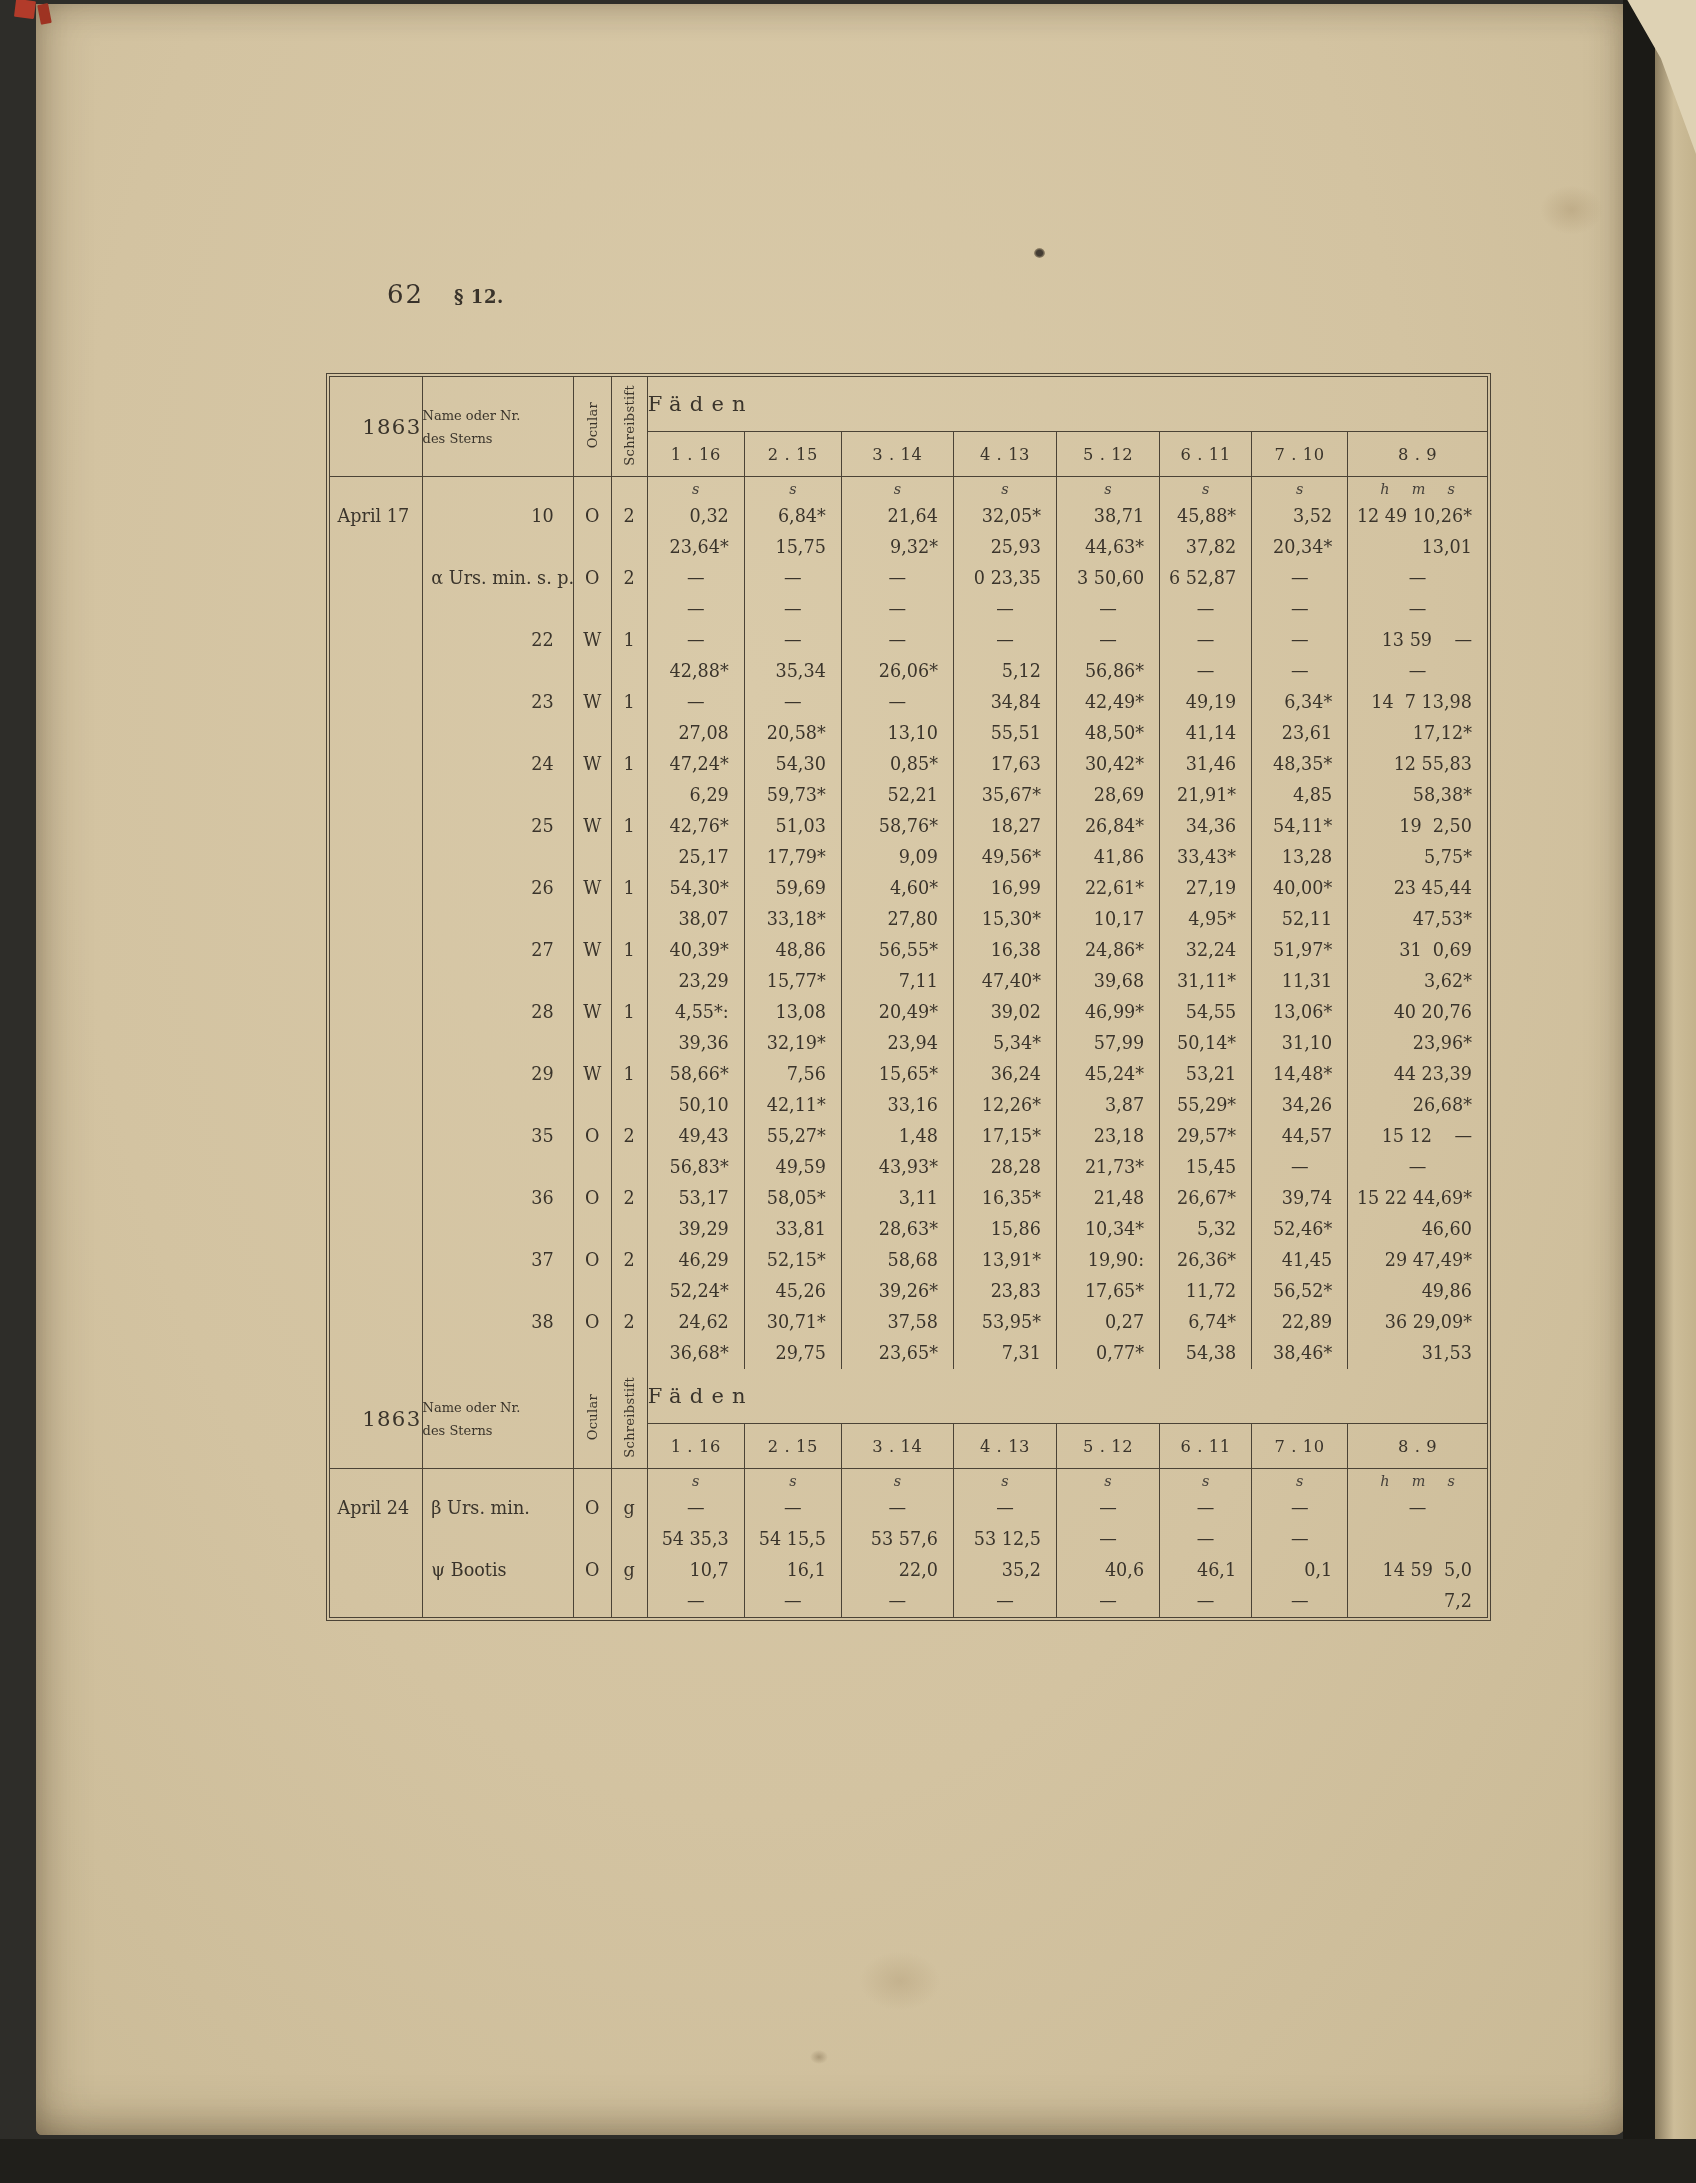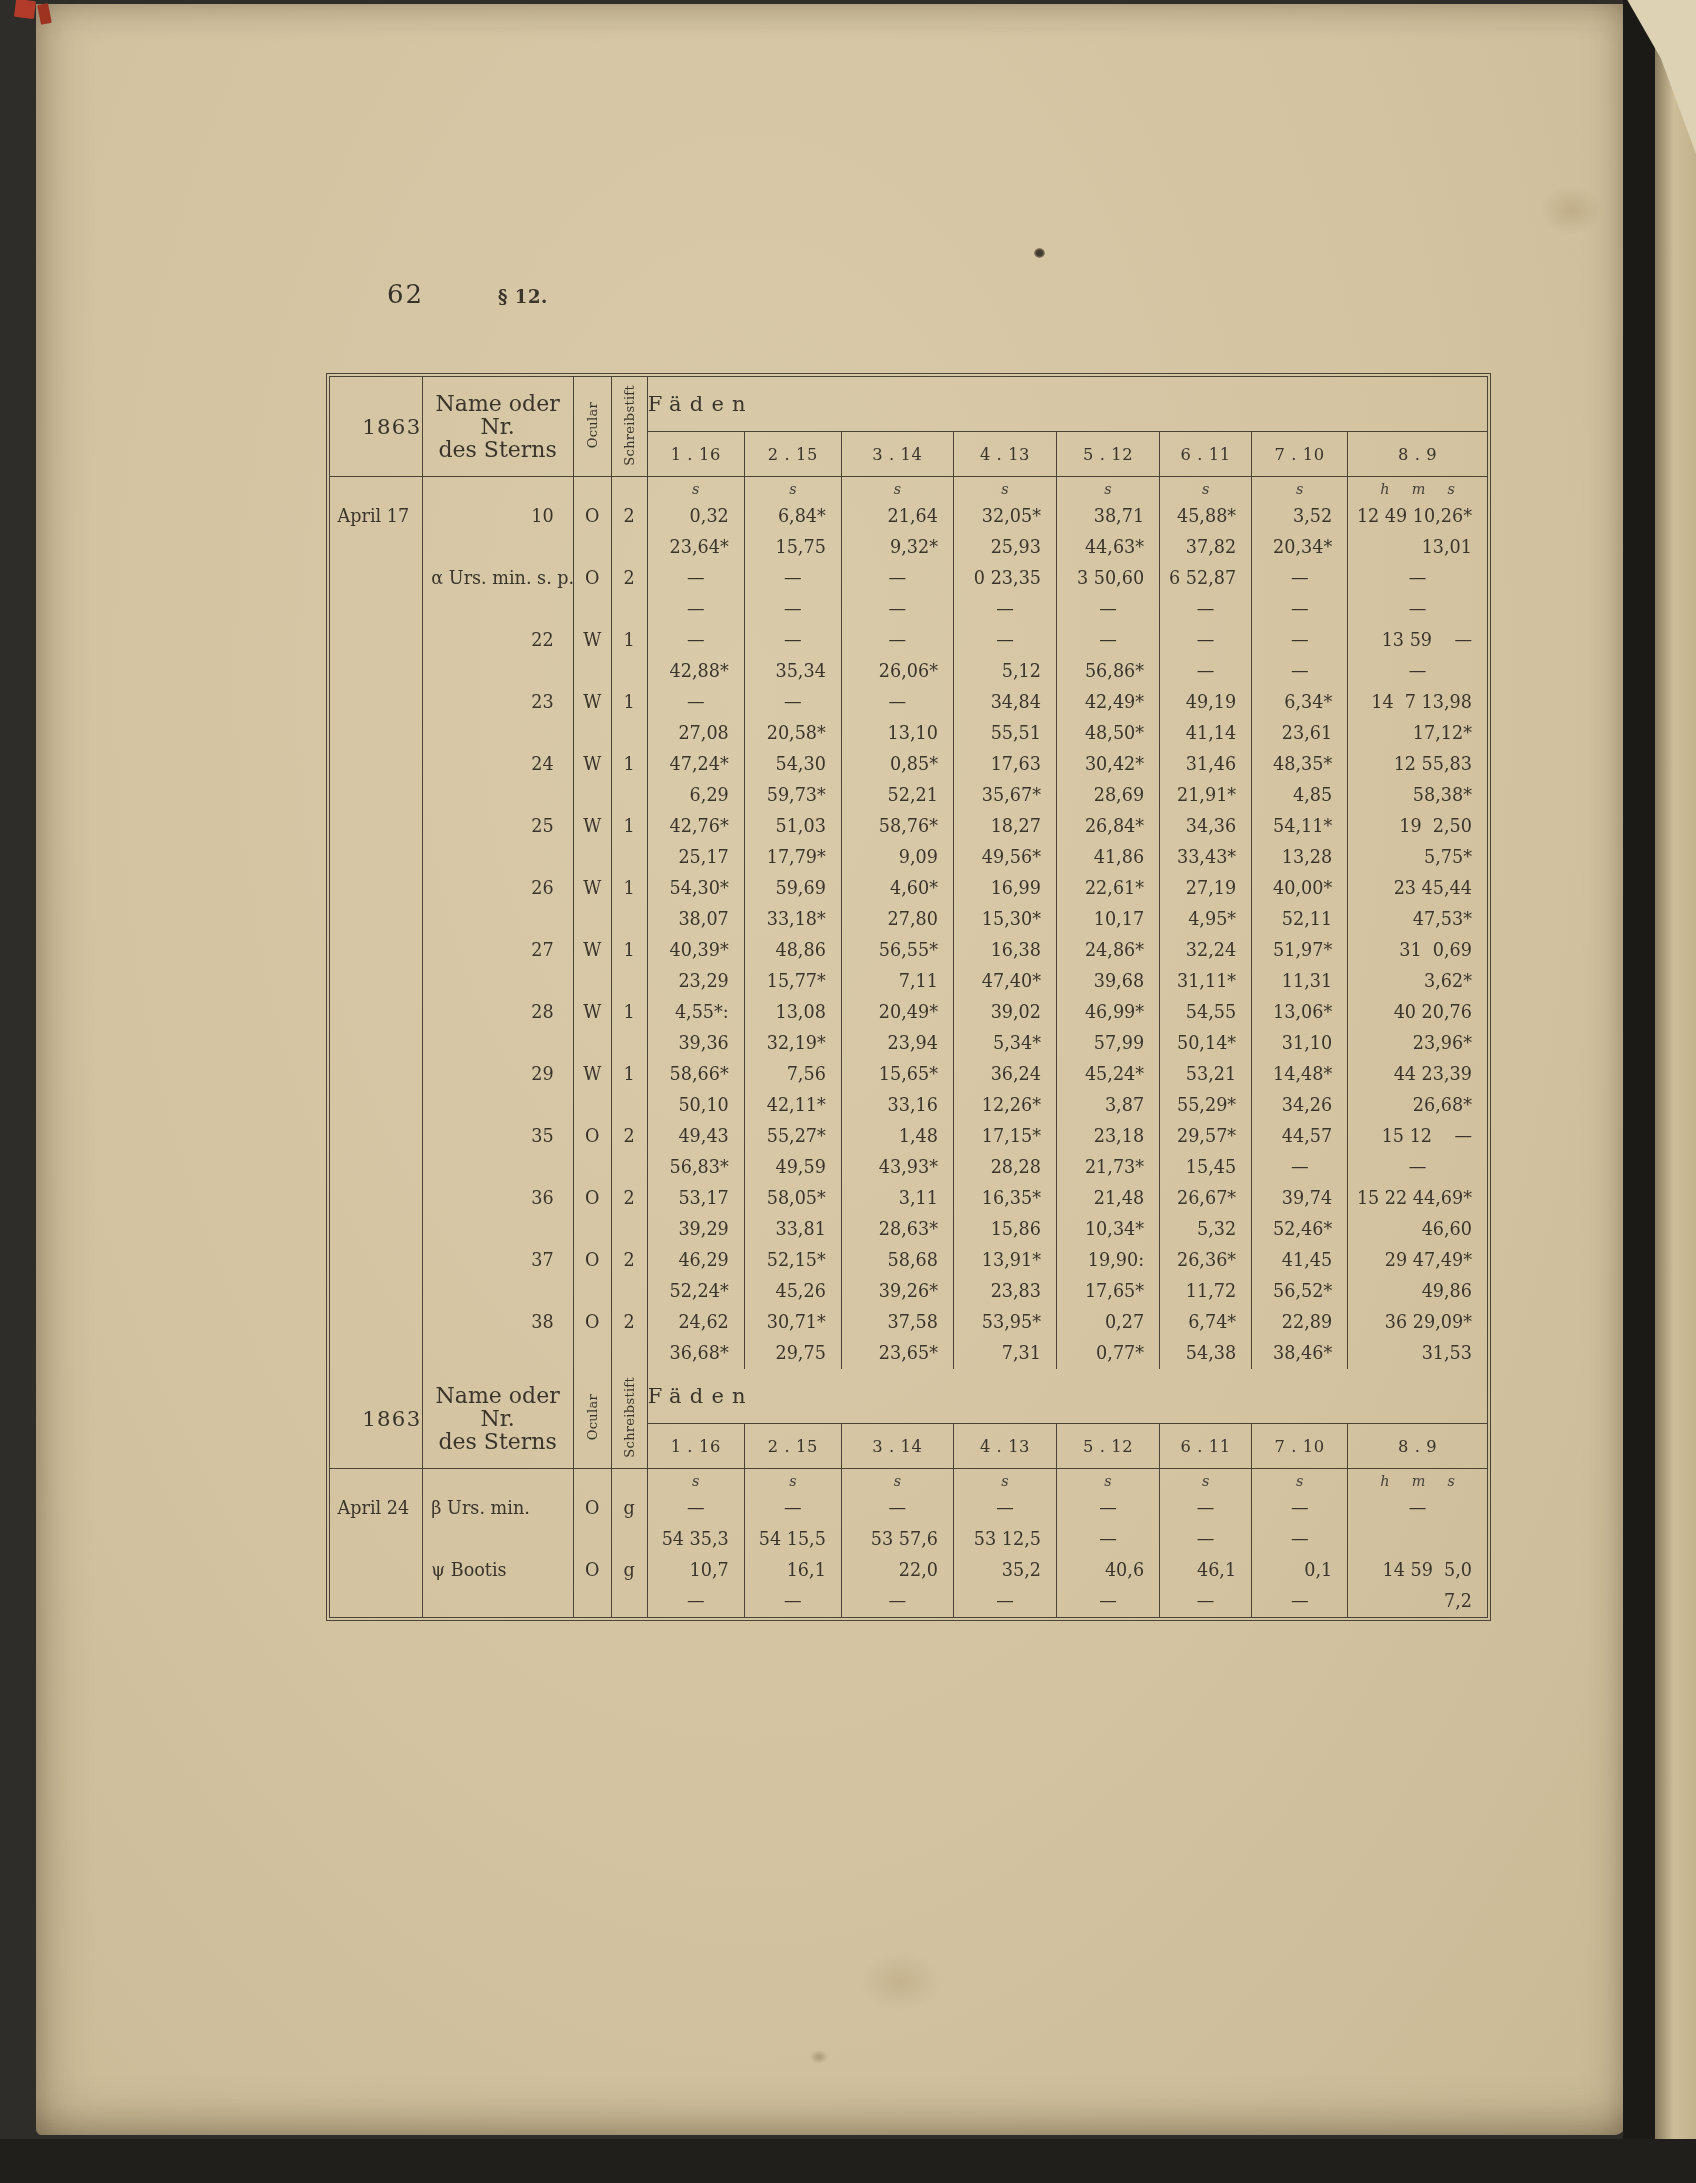--- a/index.html
+++ b/index.html
@@ -41,36 +41,36 @@
   .red-a{left:15px;top:0;width:20px;height:17.6px;background:#b23b2a;transform:rotate(7deg);}
   .red-b{left:39px;top:3.8px;width:10.7px;height:20px;background:#9e3322;transform:rotate(-11deg);}
   .ink-dot{position:absolute;left:1034px;top:248px;width:11.3px;height:10px;border-radius:50%;
     background:radial-gradient(#433c33 40%,rgba(110,95,70,.5) 70%,transparent 75%);}
   .stain{position:absolute;border-radius:50%;pointer-events:none;}
   .stain1{left:1540px;top:185px;width:63px;height:50px;background:radial-gradient(rgba(150,125,85,.28),transparent 70%);}
   .stain2{left:859px;top:1951px;width:82px;height:60px;background:radial-gradient(rgba(150,125,85,.22),transparent 70%);}
   .stain3{left:810px;top:2050px;width:17.6px;height:14px;background:radial-gradient(rgba(115,95,65,.4),transparent 72%);}
 
   .page-header{
-    position:absolute;left:351px;top:275px;display:flex;align-items:baseline;white-space:nowrap;gap:44px;
+    position:absolute;left:351px;top:275px;display:flex;align-items:baseline;white-space:nowrap;
   }
   .pageno{font-size:26px;letter-spacing:1.9px;color:#37312a;}
   .section{font-size:18px;font-weight:bold;margin-left:30px;letter-spacing:0.6px;}
   .title{font-size:19px;font-style:italic;margin-left:16.3px;letter-spacing:0.4px;color:#3c362d;}
 
   .block{
     position:absolute;left:290px;top:369px;width:1165px;
     border:4.4px double var(--line);
   }
   table{border-collapse:collapse;table-layout:fixed;width:100%;}
   th,td{padding:0;font-weight:normal;border-left:1.3px solid var(--line);overflow:hidden;}
   th.noleft,td.noleft{border-left:none;text-align:right;}
   thead th{border-bottom:1.3px solid var(--line);vertical-align:middle;}
   .year{font-size:21.3px;text-align:center;letter-spacing:1.3px;}
-  .namehead{font-size:22px;text-align:center;line-height:23px;}
+  .namehead{font-size:13px;text-align:left;line-height:23px;}
   .verthead{text-align:center;}
   .rot{
     display:inline-block;writing-mode:vertical-rl;transform:rotate(180deg);
     font-size:13px;letter-spacing:0.3px;line-height:1;
   }
   .faden{font-size:21px;text-align:left;letter-spacing:8.2px;height:55px;}
   .sub{font-size:16.3px;text-align:center;height:45px;letter-spacing:0.6px;}
   tr.unit td{height:24px;font-style:italic;font-size:14.4px;text-align:center;vertical-align:middle;color:#45403a;}
   tr.unit td.hms{word-spacing:17.6px;}
   tr.data td{height:31px;font-size:17.6px;vertical-align:middle;white-space:pre;}

